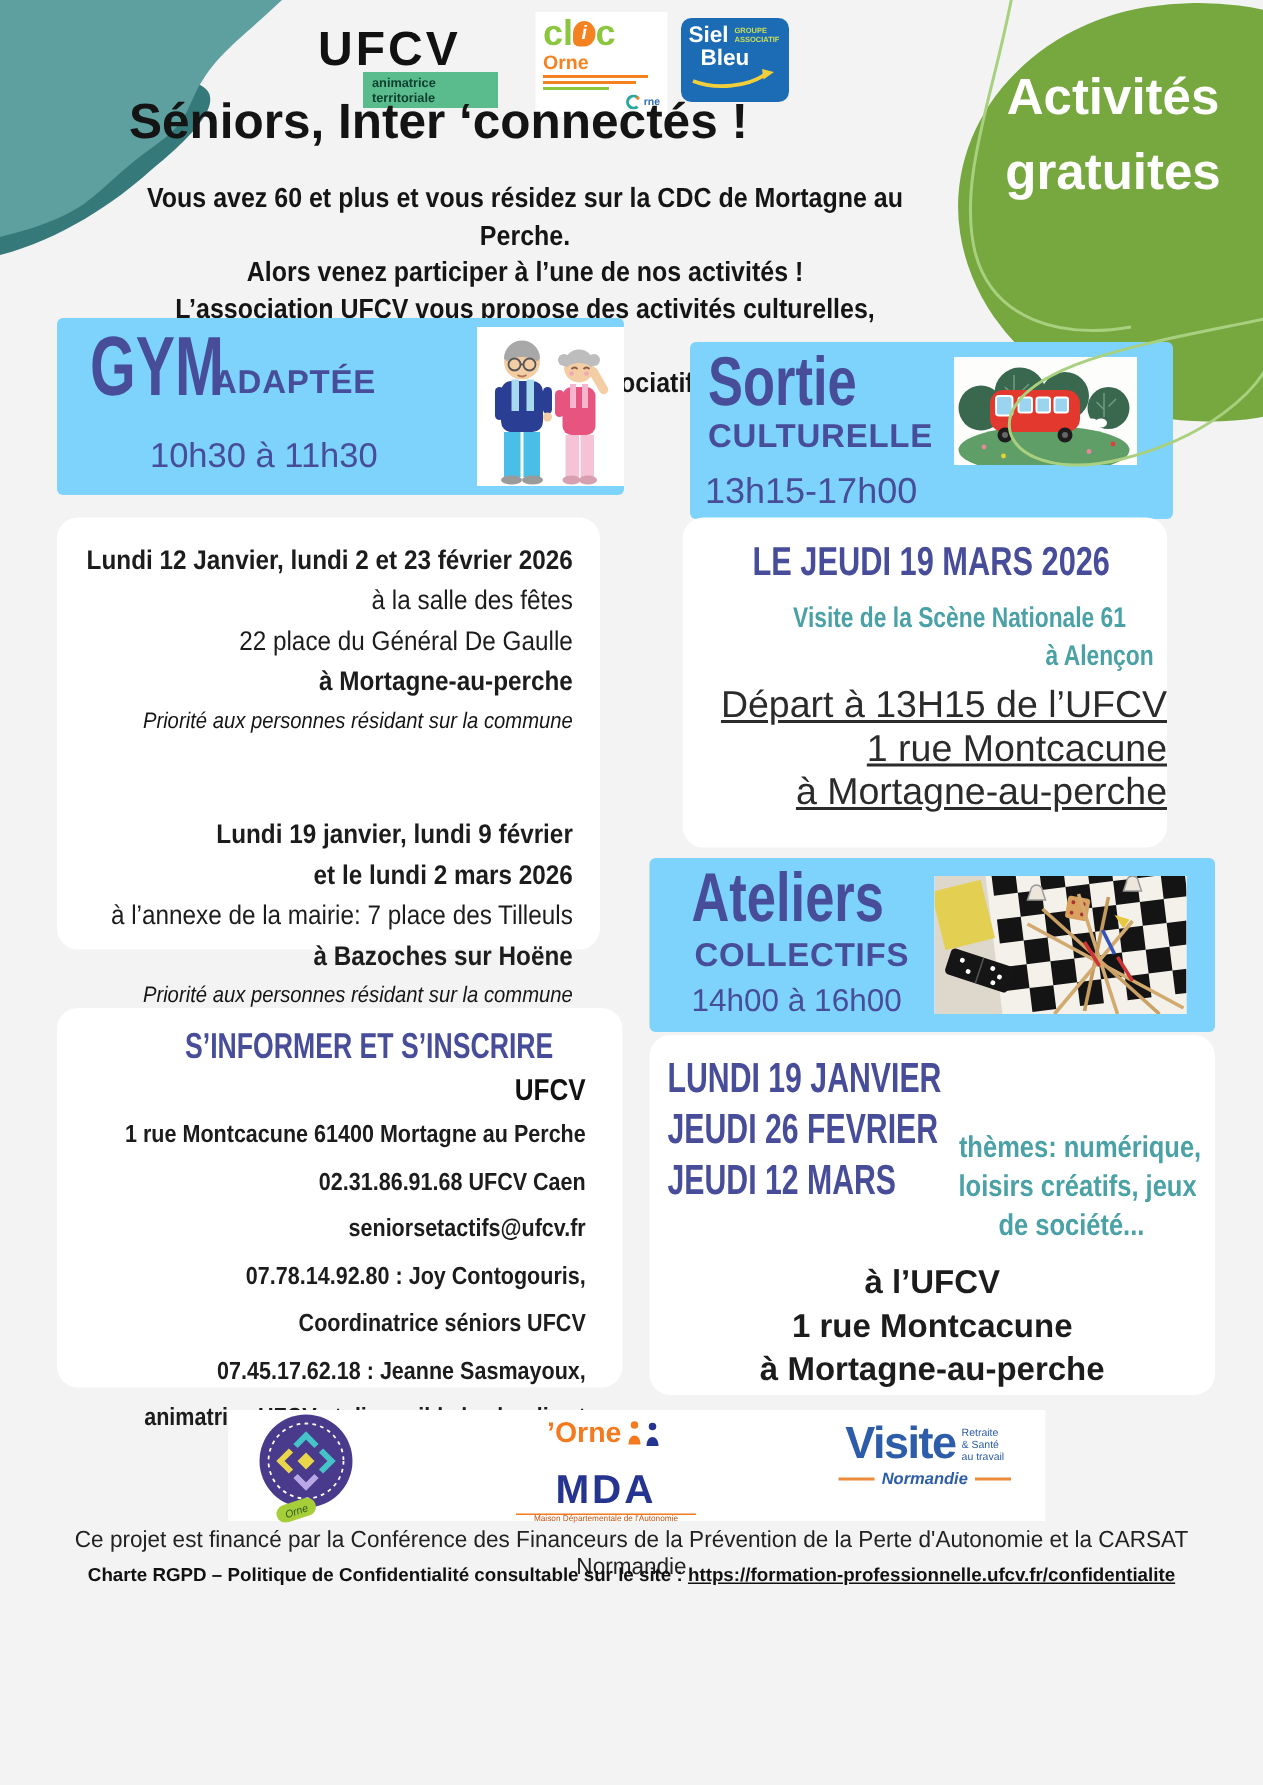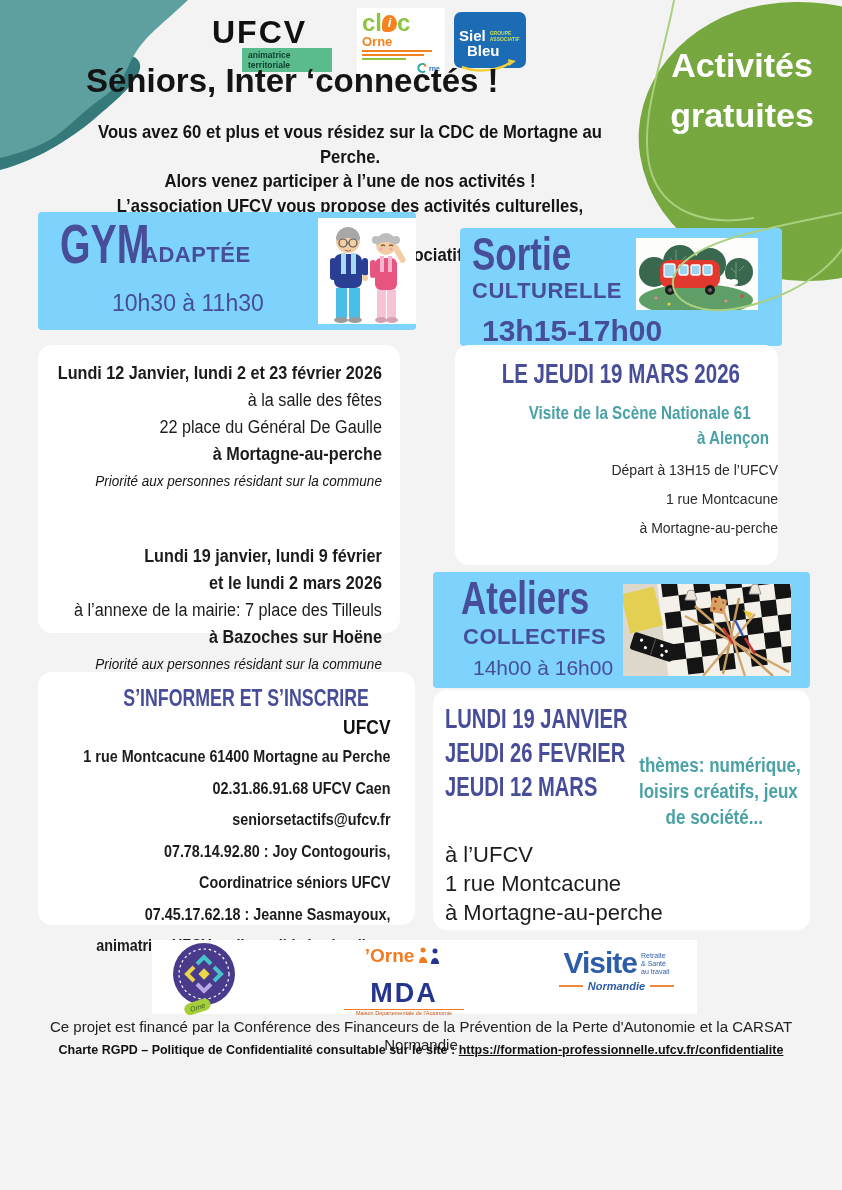--- a/index.html
+++ b/index.html
@@ -23,44 +23,44 @@
             font-size:8.5px;font-weight:bold;padding:2px 6px;}
   .clic{position:absolute;left:357px;top:8px;width:88px;height:70px;background:#fff;padding:3px 5px;box-sizing:border-box;}
   .clic-word{font-size:24px;font-weight:800;color:#8cc63e;line-height:24px;}
   .clic-bubble{display:inline-flex;align-items:center;justify-content:center;width:15px;height:17px;
       background:#f58220;color:#fff;border-radius:50% 50% 50% 4px;font-size:13px;font-style:italic;vertical-align:4px;}
   .clic-orne{font-size:13px;font-weight:800;color:#f58220;line-height:13px;}
   .clic-bars i{display:block;height:2px;background:#f58220;margin-top:2px;}
   .clic-mini{display:flex;justify-content:flex-end;align-items:center;gap:2px;margin-top:3px;}
   .clic-rne{font-size:7px;font-weight:bold;color:#2d6fb7;}
   .siel{position:absolute;left:454px;top:12px;width:72px;height:56px;background:#1b6cb5;border-radius:7px;
-        padding:16px 5px;box-sizing:border-box;}
+        padding:4px 5px;box-sizing:border-box;}
   .siel-top{display:flex;gap:4px;align-items:flex-start;}
   .siel-n{color:#fff;font-weight:800;font-size:15px;line-height:15px;}
   .siel-grp{display:flex;flex-direction:column;font-size:5px;font-weight:bold;color:#cadf56;line-height:6px;padding-top:2px;}
   
   .title{position:absolute;left:86px;top:62px;font-size:33px;font-weight:bold;color:#141414;}
   .intro{position:absolute;left:55px;top:120px;width:590px;text-align:center;font-size:18.5px;
          font-weight:bold;line-height:24.5px;transform:scaleX(.9);transform-origin:50% 0;}
   
   .panel{position:absolute;background:#7dd3fc;border-radius:4px;}
   .sec-big{font-weight:800;}
   .sec-sub{font-weight:bold;letter-spacing:.5px;}
-  .sec-time{font-weight:normal;margin-left:12px;}
+  .sec-time{font-weight:normal;}
   .illus{position:absolute;background:#fff;overflow:hidden;}
   
   .card{position:absolute;background:#fff;border-radius:14px;text-align:right;}
   .gym-card-inner{padding-top:15px;transform:scaleX(.9);transform-origin:50% 0;}
   .gc-line{font-size:18px;line-height:27px;color:#1c1c1c;}
   .gc-b{font-weight:bold;}
   .gc-note{font-size:15px;font-style:italic;line-height:25px;}
   .gc-gap{height:50px;}
   .jd-title{margin-top:14px;font-size:27px;font-weight:800;}
   .jd-teal{font-size:19px;font-weight:bold;line-height:25px;}
-  .jd-line{font-size:14px;line-height:29px;color:#2b2b2b;}
+  .jd-line{font-size:25px;line-height:29px;color:#2b2b2b;text-decoration:underline;}
   .dates-col div{font-size:28px;font-weight:800;line-height:34px;}
   .themes{text-align:center;font-size:20px;font-weight:bold;line-height:26px;}
   .addr div{font-size:22px;line-height:29px;color:#1c1c1c;}
   .ct-inner{padding-top:12px;transform:scaleX(.87);transform-origin:50% 0;}
   .ct-title{font-size:24px;font-weight:800;}
   .ct-org{font-size:20px;font-weight:bold;margin-top:4px;color:#111;}
   .ct-line{font-size:16.5px;font-weight:bold;line-height:28.5px;color:#1c1c1c;margin-top:3px;}
   
   .strip{position:absolute;left:152px;top:940px;width:545px;height:74px;background:#fff;}
   .mda{position:absolute;left:192px;top:6px;width:120px;text-align:center;line-height:1;}
@@ -186,21 +186,21 @@
         <path d="M63 28 q2 -2 4 0 M71 28 q2 -2 4 0" stroke="#8a5a44" stroke-width="1.2" fill="none"></path>
         <circle cx="63" cy="31" r="1.5" fill="#f2a6b8"></circle>
           <circle cx="73" cy="31" r="1.5" fill="#f2a6b8"></circle>
       </svg>
     </div>
   </div>
 
   <div class="panel" style="left:460px;top:228px;width:322px;height:118px;">
     <div class="abs sec-big purple" style="left:12px;top:2px;font-size:46px;line-height:48px;"><span class="cl">Sortie</span></div>
     <div class="abs sec-sub purple" style="left:12px;top:50px;font-size:22px;">CULTURELLE</div>
-    <div class="abs sec-time purple" style="left:10px;top:86px;font-size:30px;font-weight:bold;">13h15-17h00</div>
+    <div class="abs sec-time purple" style="left:10px;top:86px;font-size:24px;">13h15-17h00</div>
     <div class="illus" style="left:176px;top:10px;width:122px;height:72px;">
       <svg width="122" height="72" viewBox="0 0 122 72">
         <rect width="122" height="72" fill="#fdfdfb"></rect>
         <circle cx="18" cy="34" r="15" fill="#39684e"></circle>
           <circle cx="44" cy="24" r="17" fill="#39684e"></circle>
         <circle cx="74" cy="26" r="16" fill="#39684e"></circle>
           <circle cx="103" cy="34" r="14" fill="#39684e"></circle>
         <path d="M40 12 v20 M34 20 l6 6 M50 18 l-6 6" stroke="#6f9b82" stroke-width="1"></path>
         <path d="M100 24 v16 M95 30 l5 5 M108 28 l-5 5" stroke="#6f9b82" stroke-width="1"></path>
         <ellipse cx="60" cy="62" rx="57" ry="16" fill="#5f9e67"></ellipse>
@@ -307,21 +307,21 @@
     <div class="abs dates-col purple" style="left:12px;top:12px;">
       <div><span class="cl" style="transform:scaleX(.72);">LUNDI 19 JANVIER</span></div>
       <div><span class="cl" style="transform:scaleX(.72);">JEUDI 26 FEVRIER</span></div>
       <div><span class="cl" style="transform:scaleX(.72);">JEUDI 12 MARS</span></div>
     </div>
     <div class="abs themes teal" style="left:192px;top:62px;width:178px;">
       <div><span class="cc" style="transform:scaleX(.85);">thèmes: numérique,</span></div>
       <div><span class="cc" style="transform:scaleX(.85);">loisirs créatifs, jeux</span></div>
       <div><span class="cc" style="transform:scaleX(.85);">de société...</span></div>
     </div>
-    <div class="abs addr" style="left:12px;top:150px;width:100%;text-align:left;">
+    <div class="abs addr" style="left:0;top:150px;width:100%;text-align:center;font-weight:bold;">
       <div>à l’UFCV</div>
       <div>1 rue Montcacune</div>
       <div>à Mortagne-au-perche</div>
     </div>
   </div>
 
   <div class="card" style="left:38px;top:672px;width:377px;height:253px;">
     <div class="ct-inner">
       <div class="ct-title purple">
         <span class="cc" style="transform:scaleX(.85);">S’INFORMER ET S’INSCRIRE</span></div>

